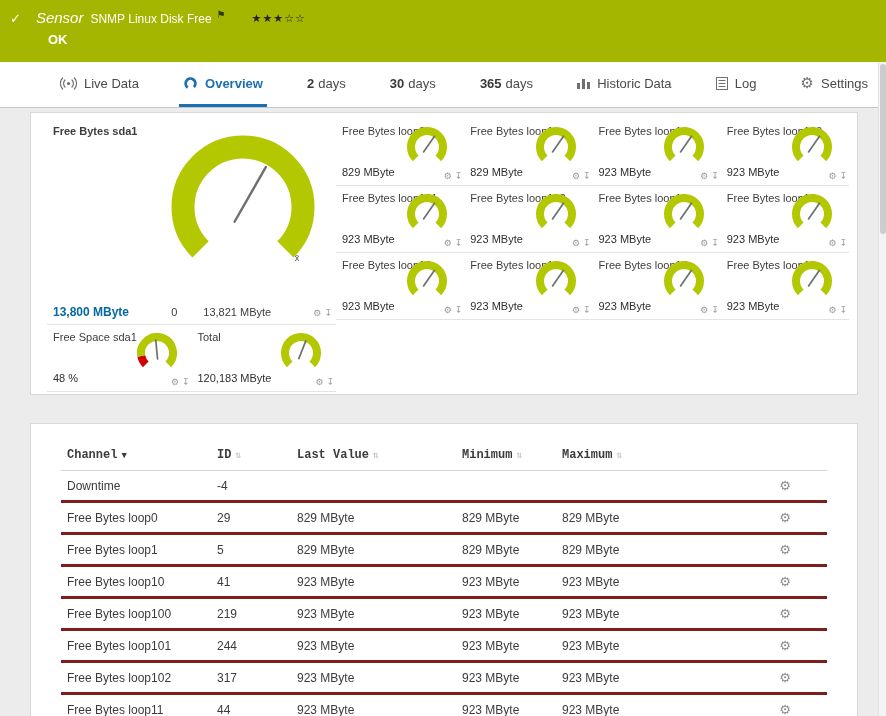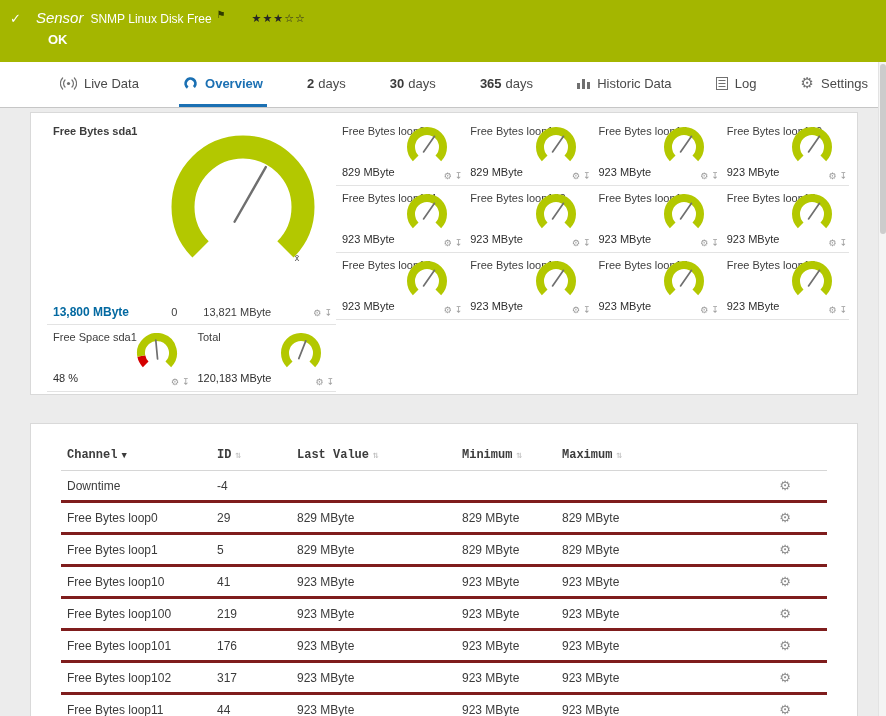--- a/index.html
+++ b/index.html
@@ -399,21 +399,21 @@
           <tr>
      <td>Free Bytes loop100</td>
      <td>219</td>
      <td>923 MByte</td>
      <td class="r">923 MByte</td>
      <td class="r">923 MByte</td>
      <td class="c-set"><span class="row-gear">⚙</span></td>
    </tr>
           <tr>
      <td>Free Bytes loop101</td>
-     <td>176</td>
+     <td>244</td>
      <td>923 MByte</td>
      <td class="r">923 MByte</td>
      <td class="r">923 MByte</td>
      <td class="c-set"><span class="row-gear">⚙</span></td>
    </tr>
           <tr>
      <td>Free Bytes loop102</td>
      <td>317</td>
      <td>923 MByte</td>
      <td class="r">923 MByte</td>

